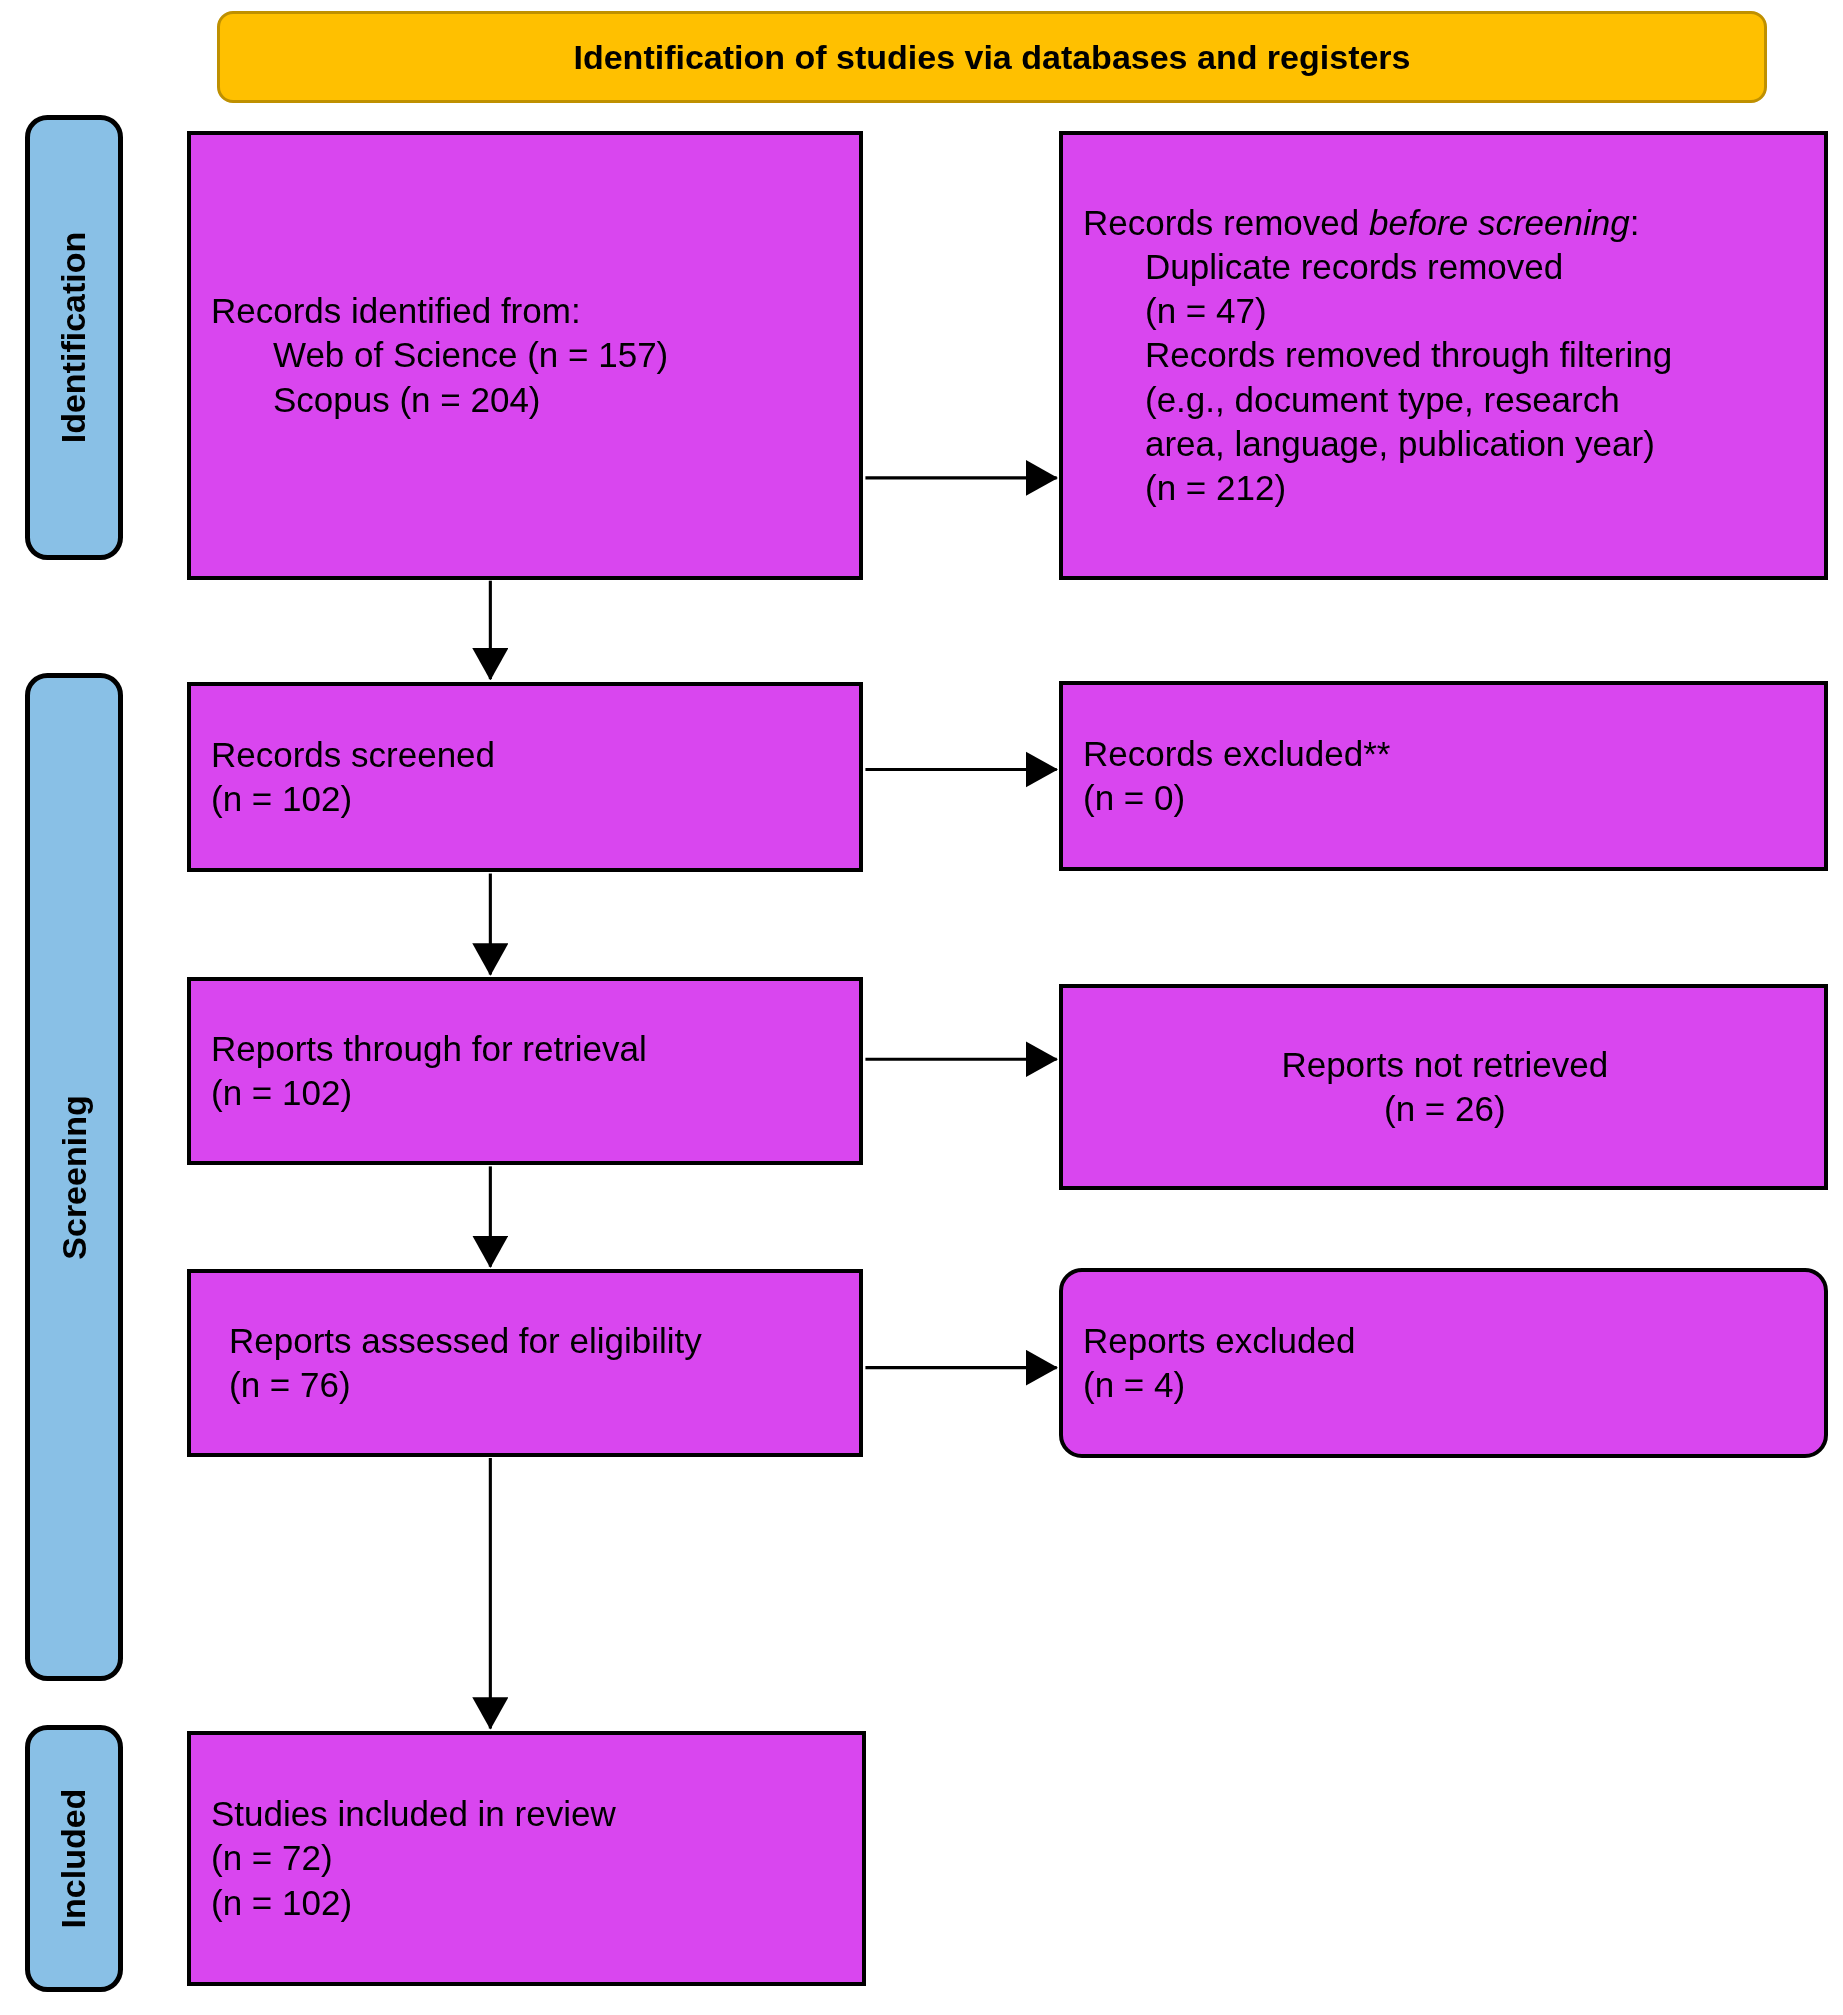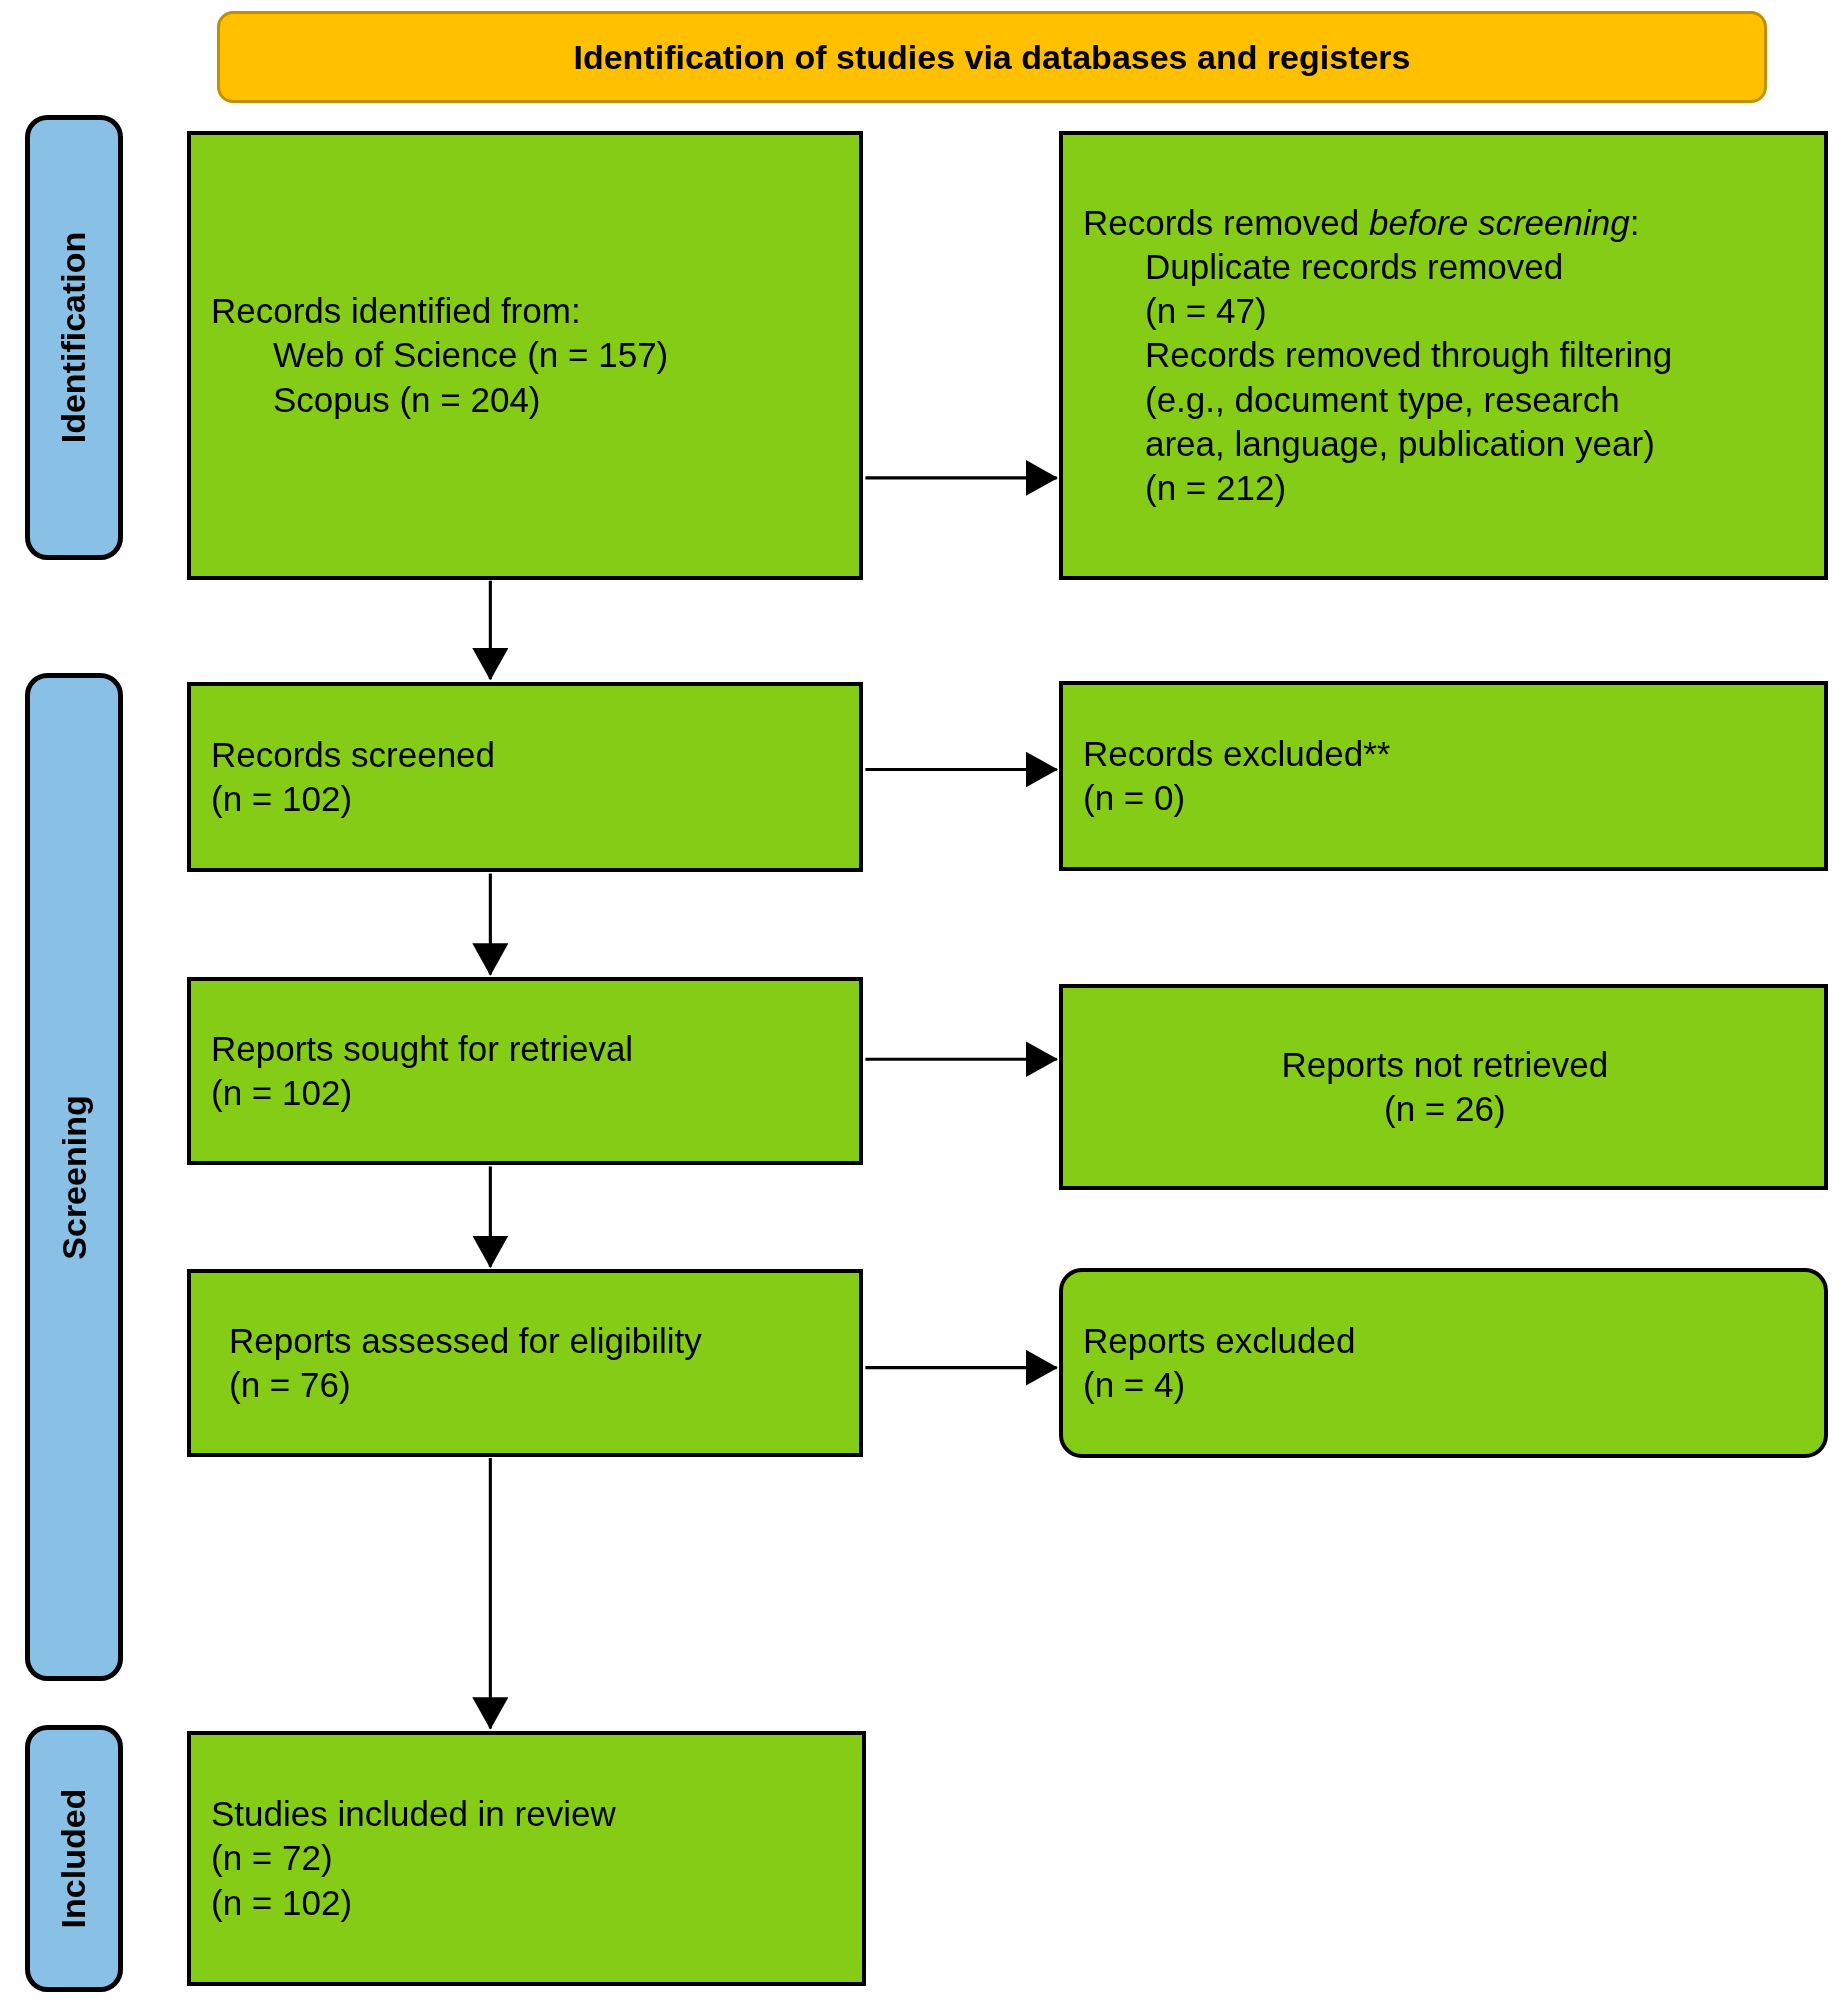--- a/index.html
+++ b/index.html
@@ -28,21 +28,21 @@
   }
   .bar-identification { top: 115px;  height: 445px; }
   .bar-screening      { top: 673px; height: 1008px; }
   .bar-included       { top: 1725px; height: 267px; }
   .vtext {
     transform: rotate(-90deg); white-space: nowrap;
     font-weight: bold; font-size: 34px;
   }
 
   .box {
-    position: absolute; background: #84cc16; border: 4.4px solid #000;
+    position: absolute; background: #d946ef; border: 4.4px solid #000;
     box-sizing: border-box; display: flex; flex-direction: column;
     justify-content: center; padding: 15px 17.4px 15px 20px;
     font-size: 35px; line-height: 1.26;
   }
   .box-l1 { left: 187px;  top: 131px;  width: 676px; height: 449px; }
   .box-r1 { left: 1059px; top: 131px;  width: 769px; height: 449px; }
   .box-l2 { left: 187px;  top: 682px; width: 676px; height: 190px; }
   .box-r2 { left: 1059px; top: 681px; width: 769px; height: 190px; }
   .box-l3 { left: 187px;  top: 977px; width: 676px; height: 188px; }
   .box-r3 { left: 1059px; top: 984px; width: 769px; height: 206px; text-align: center; }
@@ -108,21 +108,21 @@
     <div>Records screened</div>
     <div>(n = 102)</div>
   </div>
 
   <div class="box box-r2">
     <div>Records excluded**</div>
     <div>(n = 0)</div>
   </div>
 
   <div class="box box-l3">
-    <div>Reports sought for retrieval</div>
+    <div>Reports through for retrieval</div>
     <div>(n = 102)</div>
   </div>
 
   <div class="box box-r3">
     <div>Reports not retrieved</div>
     <div>(n = 26)</div>
   </div>
 
   <div class="box box-l4">
     <div>Reports assessed for eligibility</div>

